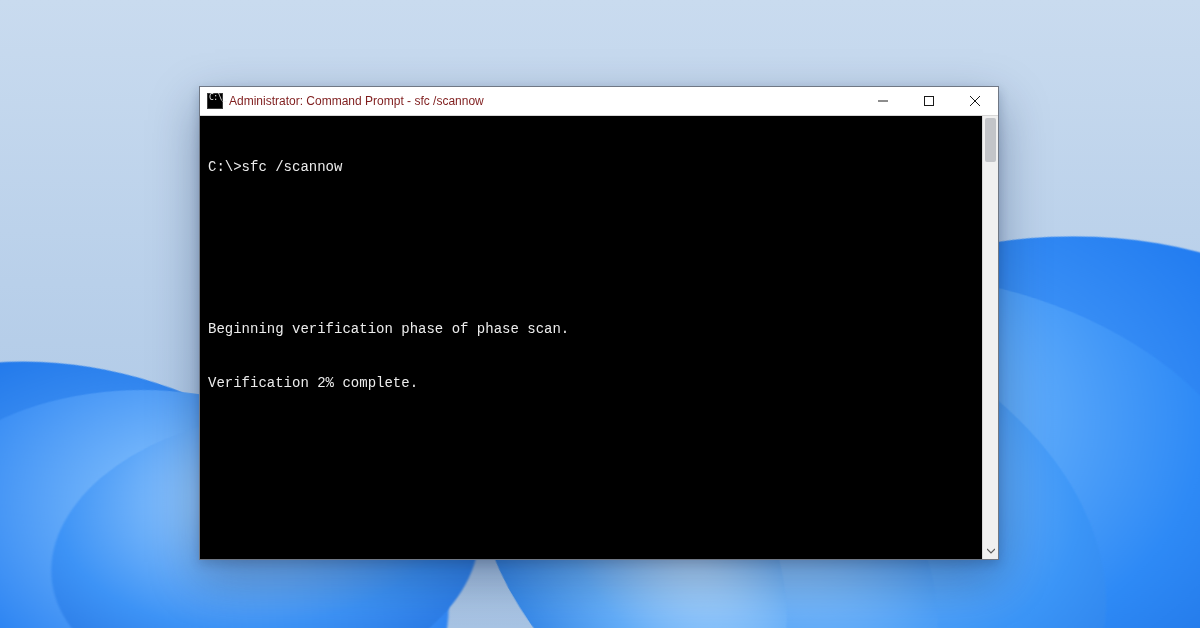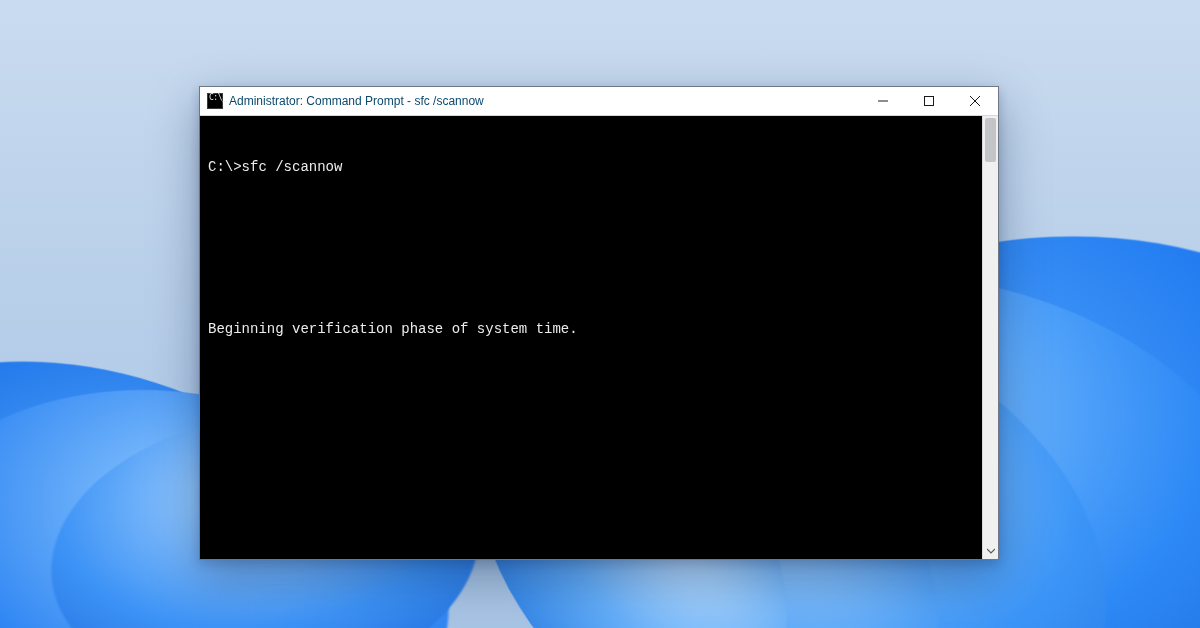--- a/index.html
+++ b/index.html
@@ -64,21 +64,21 @@
     background: #000; position: relative; flex: 0 0 auto;
     border: 1px solid #3a3a3a;
   }
   .app-icon::before {
     content: "C:\\_";
     position: absolute; left: 1px; top: -1px;
     font: 8px/10px Consolas, monospace; color: #e8e8e8;
     letter-spacing: -0.5px;
   }
   .title-text {
-    font-size: 12px; color: #0c4a6e; white-space: nowrap;
+    font-size: 12px; color: #7f1d1d; white-space: nowrap;
     overflow: hidden; text-overflow: ellipsis; flex: 1 1 auto;
   }
   .win-controls { display: flex; height: 100%; }
   .win-btn {
     width: 46px; height: 100%;
     display: flex; align-items: center; justify-content: center;
     color: #1a1a1a;
   }
   .win-btn svg { display: block; }
 
@@ -146,21 +146,22 @@
             <path d="M0 0 L10 10 M10 0 L0 10" stroke="currentColor" stroke-width="1"></path>
           </svg>
       </div>
     </div>
   </div>
   <div class="client">
     <div class="terminal">
       <span class="line">C:\&gt;sfc /scannow</span>
       <span class="line"></span>
       <span class="line"></span>
-      <span class="line">Beginning verification phase of system time.</span>
+      <span class="line">Beginning verification phase of phase scan.</span>
+      <span class="line">Verification 2% complete.</span>
     </div>
     <div class="vscroll">
       <div class="thumb"></div>
       <div class="arrow-down">
         <svg width="8" height="8" viewBox="0 0 8 8">
             <path d="M0 2 L4 6 L8 2" fill="none" stroke="currentColor" stroke-width="1.2"></path>
           </svg>
       </div>
     </div>
   </div>

